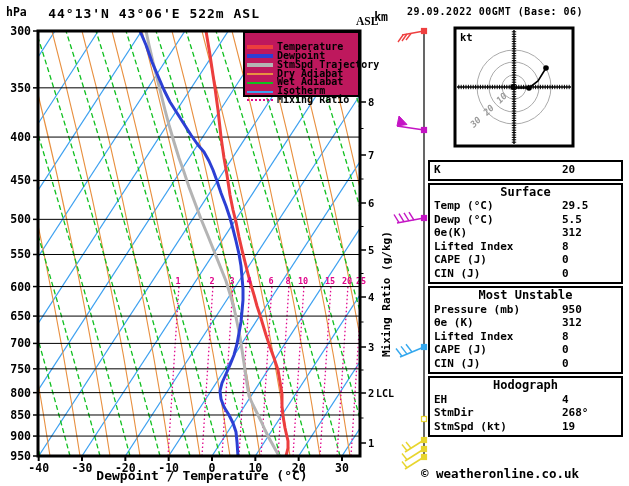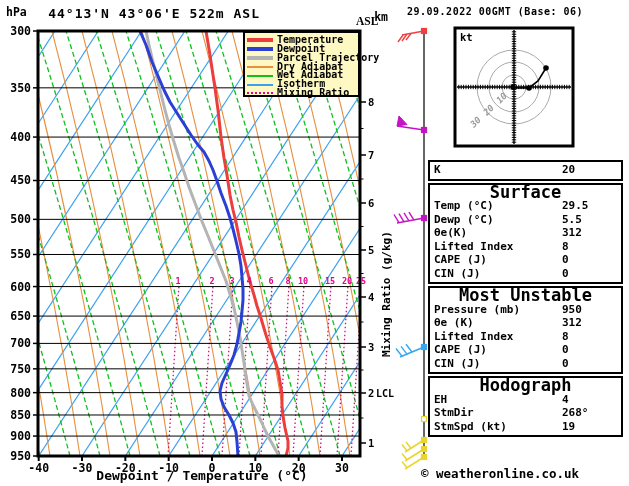--- a/index.html
+++ b/index.html
@@ -7,29 +7,29 @@
        font-family:"DejaVu Sans Mono",monospace;font-weight:bold;color:#000;}
   #plot-svg{position:absolute;left:0;top:0;}
   .abs{position:absolute;}
   .title{font-size:13px;letter-spacing:1px;text-align:center;white-space:nowrap;}
   .datetime{font-size:10px;letter-spacing:0.5px;white-space:nowrap;}
   .unitlab{font-size:11.5px;}
   .xaxis-label{font-size:13px;text-align:center;white-space:nowrap;}
   .copyright{font-size:12.5px;white-space:nowrap;}
   .mr-axis-label{font-size:11px;writing-mode:vertical-rl;transform:rotate(180deg);white-space:nowrap;}
   
-  #legend{left:243px;top:31px;width:117px;height:66px;background:#fef9c3;border:2px solid #000;
-          box-sizing:border-box;padding:3px 0 0 2px;z-index:5;}
+  #legend{left:243px;top:31px;width:117px;height:66px;background:#be185d;border:2px solid #000;
+          box-sizing:border-box;padding:10px 0 0 2px;z-index:5;}
   .lrow{display:flex;align-items:center;height:8.85px;line-height:8.85px;}
   .lswatch{width:26px;flex:none;margin-right:4px;}
   .llab{font-size:10px;white-space:nowrap;}
   
   #panel{left:428px;top:160px;width:195px;}
   .psec{border:2px solid #000;background:#fff;box-sizing:border-box;padding:1px 4px 2px 4px;margin-bottom:2px;}
-  .ptitle{text-align:center;font-size:17px;line-height:13.5px;}
+  .ptitle{text-align:center;font-size:12px;line-height:13.5px;}
   .prow{display:flex;font-size:11px;line-height:13.5px;}
   .plab{flex:none;width:128px;white-space:nowrap;}
   .pval{white-space:nowrap;}
 </style>
 </head>
 <body>
 
 <div id="app">
   <svg id="plot-svg" width="629" height="486">
       <defs>
@@ -376,21 +376,21 @@
       <div class="lrow">
         <span class="lswatch" style="border-top: 4px solid rgb(236, 62, 62);"></span>
         <span class="llab">Temperature</span>
       </div>
       <div class="lrow">
         <span class="lswatch" style="border-top: 4px solid rgb(44, 63, 212);"></span>
         <span class="llab">Dewpoint</span>
       </div>
       <div class="lrow">
         <span class="lswatch" style="border-top: 4px solid rgb(180, 180, 180);"></span>
-        <span class="llab">Parcel Trajectory</span>
+        <span class="llab">StmSpd Trajectory</span>
       </div>
       <div class="lrow">
         <span class="lswatch" style="border-top: 2px solid rgb(232, 144, 64);"></span>
         <span class="llab">Dry Adiabat</span>
       </div>
       <div class="lrow">
         <span class="lswatch" style="border-top: 2px solid rgb(16, 192, 32);"></span>
         <span class="llab">Wet Adiabat</span>
       </div>
       <div class="lrow">

